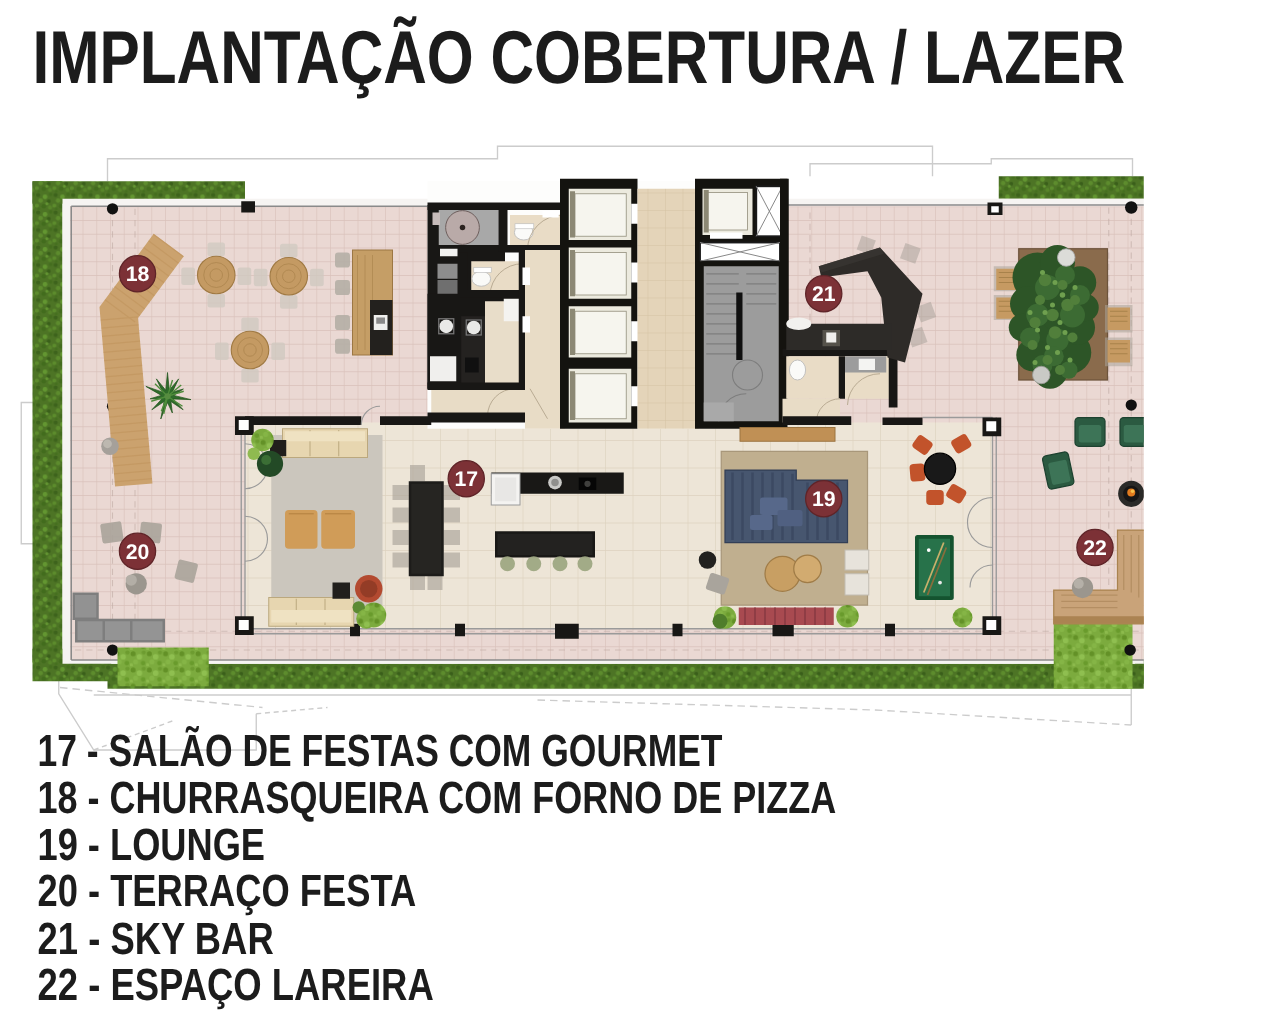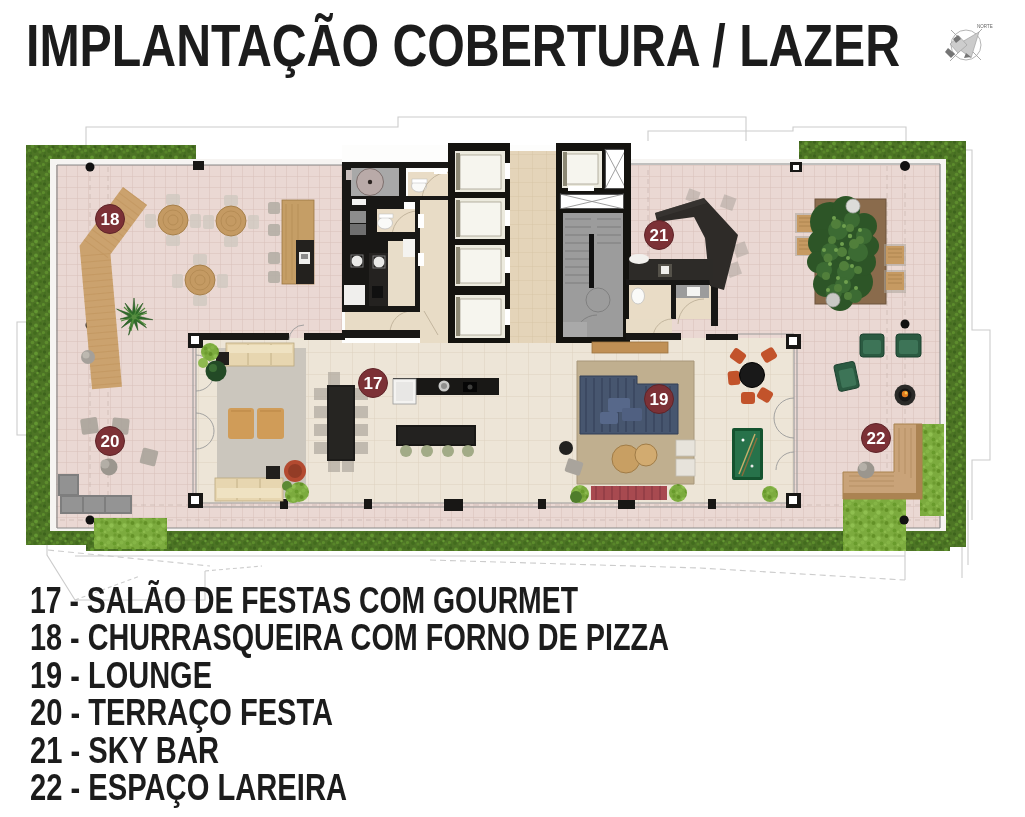--- a/index.html
+++ b/index.html
@@ -1,16 +1,16 @@
 <!DOCTYPE html>
 <html><head>
 <meta charset="utf-8">
 <style>
   html,body{margin:0;padding:0;background:#fff;}
-  #page{position:relative;width:1025px;height:817px;background:#fff;overflow:hidden;}
+  #page{position:relative;width:915px;height:817px;background:#fff;overflow:hidden;}
   svg{display:block;}
   text{font-family:"Liberation Sans",sans-serif;}
 </style>
 </head>
 <body>
 <div id="page">
 <svg width="1025" height="817" viewBox="0 0 1025 817">
 <defs>
   <pattern id="hedge" width="14" height="14" patternUnits="userSpaceOnUse">
     <rect width="14" height="14" fill="#4d7425"></rect>

